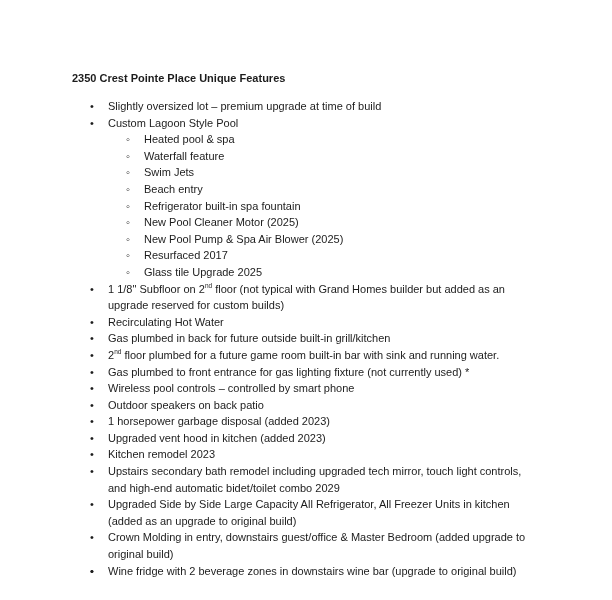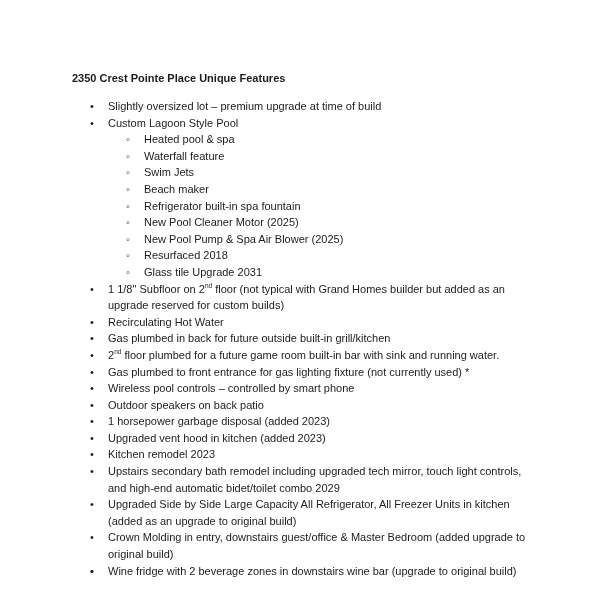--- a/index.html
+++ b/index.html
@@ -53,26 +53,26 @@
 <body>
 
 <div class="page">
   <h1 class="doc-title">2350 Crest Pointe Place Unique Features</h1>
   <div class="list">
       <div class="li level-1"><span class="bullet">•</span><span class="text"><span>Slightly oversized lot – premium upgrade at time of build</span></span></div>
       <div class="li level-1"><span class="bullet">•</span><span class="text"><span>Custom Lagoon Style Pool</span></span></div>
       <div class="li level-2"><span class="bullet">◦</span><span class="text"><span>Heated pool &amp; spa</span></span></div>
       <div class="li level-2"><span class="bullet">◦</span><span class="text"><span>Waterfall feature</span></span></div>
       <div class="li level-2"><span class="bullet">◦</span><span class="text"><span>Swim Jets</span></span></div>
-      <div class="li level-2"><span class="bullet">◦</span><span class="text"><span>Beach maker</span></span></div>
+      <div class="li level-2"><span class="bullet">◦</span><span class="text"><span>Beach entry</span></span></div>
       <div class="li level-2"><span class="bullet">◦</span><span class="text"><span>Refrigerator built-in spa fountain</span></span></div>
       <div class="li level-2"><span class="bullet">◦</span><span class="text"><span>New Pool Cleaner Motor (2025)</span></span></div>
       <div class="li level-2"><span class="bullet">◦</span><span class="text"><span>New Pool Pump &amp; Spa Air Blower (2025)</span></span></div>
-      <div class="li level-2"><span class="bullet">◦</span><span class="text"><span>Resurfaced 2018</span></span></div>
-      <div class="li level-2"><span class="bullet">◦</span><span class="text"><span>Glass tile Upgrade 2031</span></span></div>
+      <div class="li level-2"><span class="bullet">◦</span><span class="text"><span>Resurfaced 2017</span></span></div>
+      <div class="li level-2"><span class="bullet">◦</span><span class="text"><span>Glass tile Upgrade 2025</span></span></div>
       <div class="li level-1"><span class="bullet">•</span><span class="text"><span>1 1/8" Subfloor on 2</span><sup>nd</sup><span> floor (not typical with Grand Homes builder but added as an upgrade reserved for custom builds)</span></span></div>
       <div class="li level-1"><span class="bullet">•</span><span class="text"><span>Recirculating Hot Water</span></span></div>
       <div class="li level-1"><span class="bullet">•</span><span class="text"><span>Gas plumbed in back for future outside built-in grill/kitchen</span></span></div>
       <div class="li level-1"><span class="bullet">•</span><span class="text"><span>2</span><sup>nd</sup><span> floor plumbed for a future game room built-in bar with sink and running water.</span></span></div>
       <div class="li level-1"><span class="bullet">•</span><span class="text"><span>Gas plumbed to front entrance for gas lighting fixture (not currently used) *</span></span></div>
       <div class="li level-1"><span class="bullet">•</span><span class="text"><span>Wireless pool controls – controlled by smart phone</span></span></div>
       <div class="li level-1"><span class="bullet">•</span><span class="text"><span>Outdoor speakers on back patio</span></span></div>
       <div class="li level-1"><span class="bullet">•</span><span class="text"><span>1 horsepower garbage disposal (added 2023)</span></span></div>
       <div class="li level-1"><span class="bullet">•</span><span class="text"><span>Upgraded vent hood in kitchen (added 2023)</span></span></div>
       <div class="li level-1"><span class="bullet">•</span><span class="text"><span>Kitchen remodel 2023</span></span></div>

